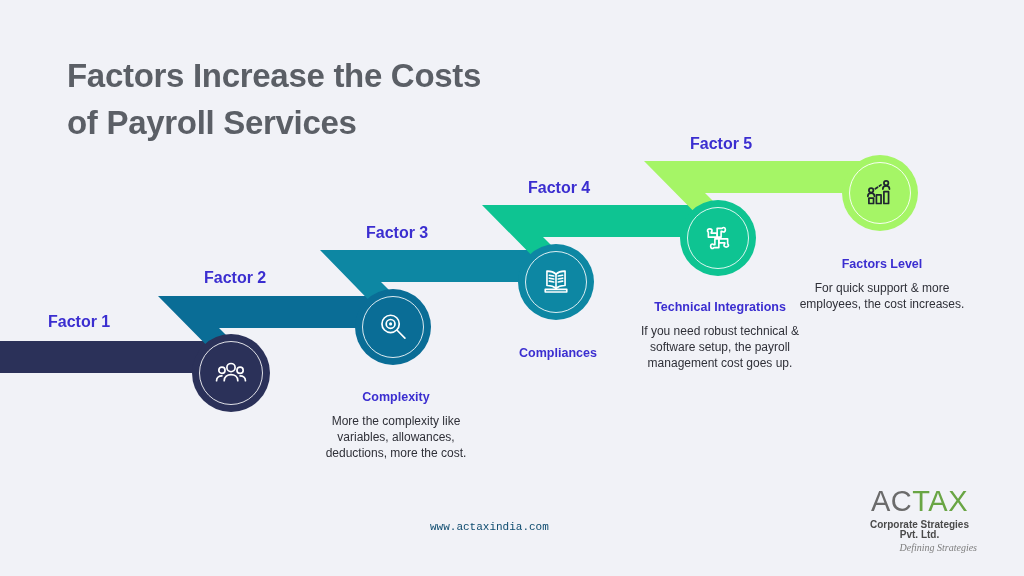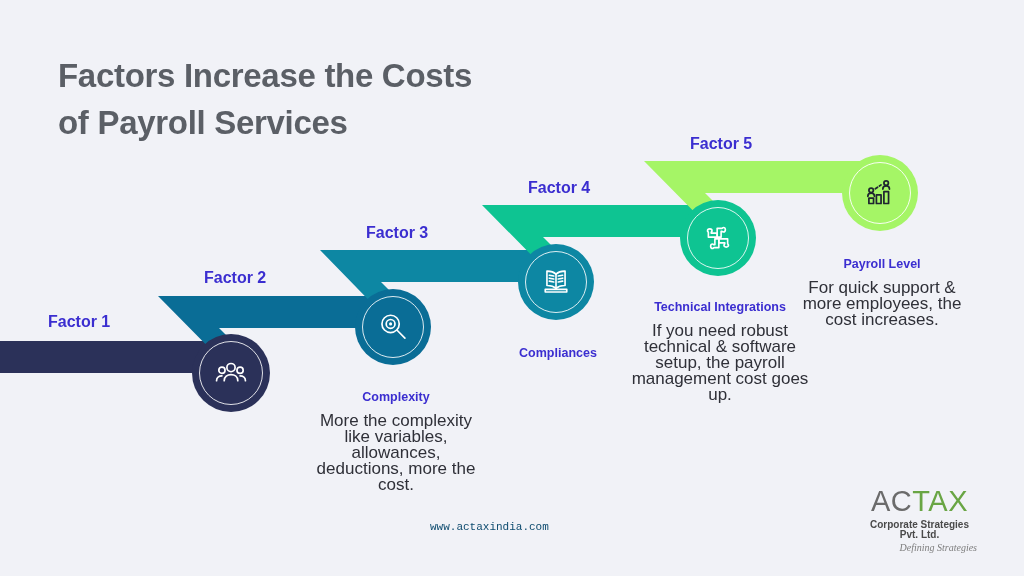--- a/index.html
+++ b/index.html
@@ -17,21 +17,21 @@
   #stage {
     position: absolute;
     left: 0; top: 0;
     width: 1024px;
     height: 576px;
   }
 
   
   #title {
     position: absolute;
-    left: 58px;
+    left: 67px;
     top: 52px;
     width: 560px;
     font-size: 33px;
     font-weight: bold;
     line-height: 47px;
     color: #5b5f66;
     letter-spacing: -0.3px;
     white-space: pre-line;
   }
 
@@ -75,21 +75,21 @@
     text-align: center;
   }
   .caption-title {
     font-size: 12.5px;
     font-weight: bold;
     color: #3b2ed0;
     margin-bottom: 9px;
     white-space: nowrap;
   }
   .caption-body {
-    font-size: 17px;
+    font-size: 12px;
     line-height: 16px;
     color: #2f3038;
   }
 
   
   #site-url {
     position: absolute;
     left: 430px;
     top: 521px;
     font-size: 11px;
@@ -228,21 +228,21 @@
   <div class="caption" style="left:468px; top:346px; width:180px;">
     <div class="caption-title">Compliances</div>
   </div>
 
   <div class="caption" style="left:628px; top:300px; width:184px;">
     <div class="caption-title">Technical Integrations</div>
     <div class="caption-body">If you need robust technical &amp; software setup, the payroll management cost goes up.</div>
   </div>
 
   <div class="caption" style="left:793px; top:257px; width:178px;">
-    <div class="caption-title">Payroll Level</div>
+    <div class="caption-title">Factors Level</div>
     <div class="caption-body">For quick support &amp; more employees, the cost increases.</div>
   </div>
 
   <div id="site-url">www.actaxindia.com</div>
 
   <div id="logo">
     <span class="logo-word"><span class="logo-ac">AC</span><span class="logo-tax">TAX</span></span>
     <span class="logo-sub">Corporate Strategies Pvt. Ltd.</span>
     <span class="logo-tag">Defining Strategies</span>
   </div>

